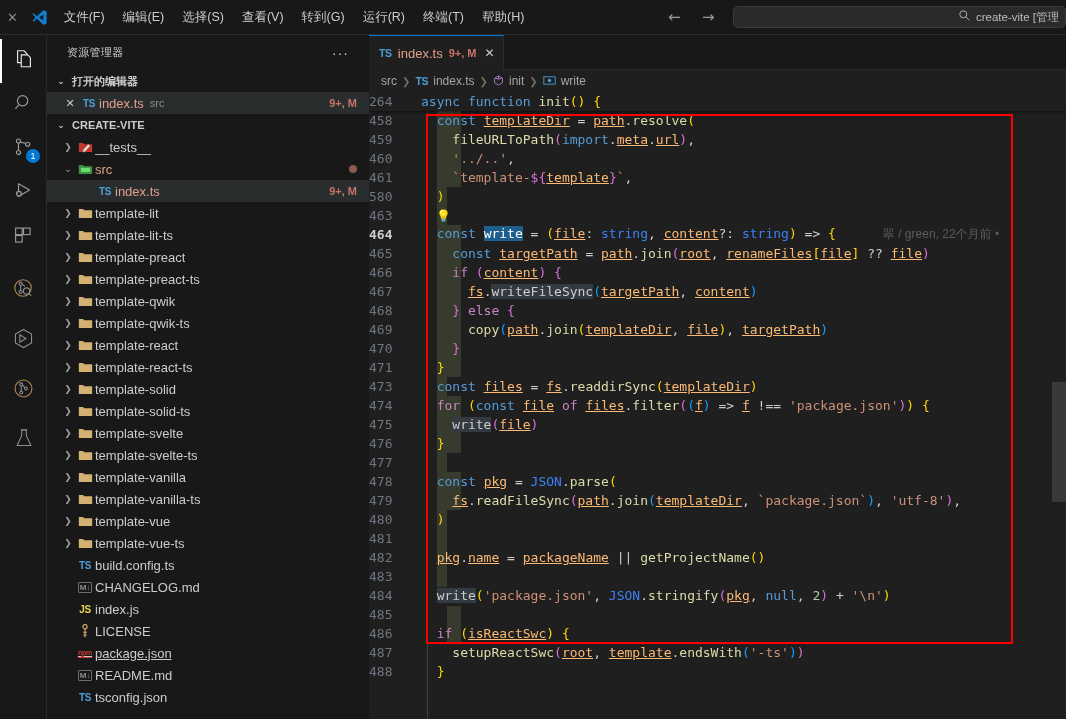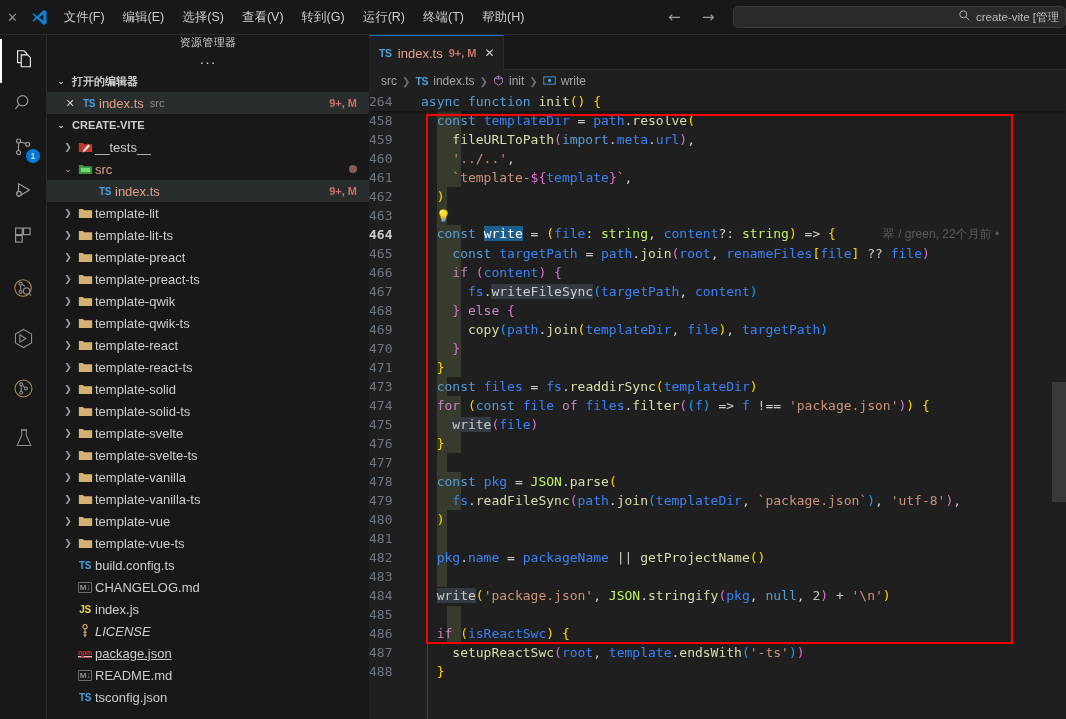--- a/index.html
+++ b/index.html
@@ -63,21 +63,20 @@
   }
 
   
   #sidebar {
     position: absolute; top: 35px; left: 47px; width: 322px; height: 684px;
     background: #181818; overflow: hidden;
   }
   #sb-header {
     height: 35px; display:flex; align-items:center; justify-content:space-between;
     padding: 0 20px 0 20px;
-    flex-direction: column;
   }
   #sb-title { font-size: 11px; color:#cccccc; letter-spacing:.3px; }
   #sb-dots { color:#cccccc; font-size:14px; letter-spacing:1px; }
 
   .section-head {
     height: 22px; display:flex; align-items:center; gap:3px;
     padding-left: 4px; font-size: 11px; font-weight: bold; color:#cccccc;
   }
   .chev { width:16px; text-align:center; color:#cccccc; font-size:9px;
           font-family:"DejaVu Sans", sans-serif; display:inline-block; }
@@ -148,22 +147,22 @@
   .ln.cur { color:#cccccc; font-weight:bold; }
   .code {
     font-family:"DejaVu Sans Mono","Liberation Mono", monospace;
     font-size:13px; letter-spacing:0px; color:#cccccc; position:relative;
     padding-left:6px;
   }
   
   .kw   { color:#569cd6;text-align:right; }  
   .kw2  { color:#c586c0; }  
   .fn   { color:#dcdcaa; }
-  .var  { color:#3b82f6; }
-  .typ  { color:#bef264;margin-top:48px; }
+  .var  { color:#fdba74;text-decoration:underline; }
+  .typ  { color:#3b82f6;margin-top:48px; }
   .str  { color:#ce9178; }
   .num  { color:#b5cea8; }
   .pun  { color:#cccccc; }
   .par1 { color:#ffd700; }
   .par2 { color:#da70d6; }
   .par3 { color:#179fff; }
   .op   { color:#cccccc; }
   .hl   { background:#343a41; }
   .selhl{ background:#1d5e8c; color:#ffffff; }
   .blame {
@@ -521,21 +520,21 @@
   <div class="row" style="padding-left:28px;">
     <span class="ficon">
         <span class="md-badge">M↓</span>
       </span>
     <span class="label">CHANGELOG.md</span>
   </div>
   <div class="row" style="padding-left:28px;">
     <span class="ficon js-badge">JS</span>
     <span class="label">index.js</span>
   </div>
-  <div class="row" style="padding-left:28px;font-style:italic;">
+  <div class="row" style="padding-left:28px;">
     <span class="ficon">
       <svg width="12" height="14" viewBox="0 0 12 16">
           <circle cx="6" cy="3" r="2.4" fill="none" stroke="#d4b172" stroke-width="1.3"></circle>
           <path d="M6 5.4v4M4 9.4h4M4.2 12.6h3.6M6 9.4v5.8" stroke="#d4b172" stroke-width="1.3" fill="none"></path>
         </svg>
     </span>
     <span class="label">LICENSE</span>
   </div>
   <div class="row" style="padding-left:28px;text-decoration:underline;">
     <span class="ficon">
@@ -619,21 +618,21 @@
     </div>
     <div class="codeline">
       <span class="ln">460</span>
       <span class="code">    <span class="str">'../..'</span><span class="pun">,</span></span>
     </div>
     <div class="codeline">
       <span class="ln">461</span>
       <span class="code">    <span class="str">`template-</span><span class="par2">${</span><span class="var">template</span><span class="par2">}</span><span class="str">`</span><span class="pun">,</span></span>
     </div>
     <div class="codeline">
-      <span class="ln">462</span>
+      <span class="ln">580</span>
       <span class="code">  <span class="par1">)</span></span>
     </div>
     <div class="codeline">
       <span class="ln">463</span>
       <span class="code">  <span id="bulb">💡</span></span>
     </div>
     <div class="codeline">
       <span class="ln cur">464</span>
       <span class="code">  <span class="kw">const</span> <span class="selhl">write</span> <span class="op">=</span> <span class="par1">(</span><span class="var">file</span><span class="pun">:</span> <span class="typ">string</span><span class="pun">,</span> <span class="var">content</span><span class="pun">?:</span> <span class="typ">string</span><span class="par1">)</span> <span class="op">=&gt;</span> <span class="par1">{</span>      <span class="blame">翠 / green, 22个月前 •</span></span>
     </div>

